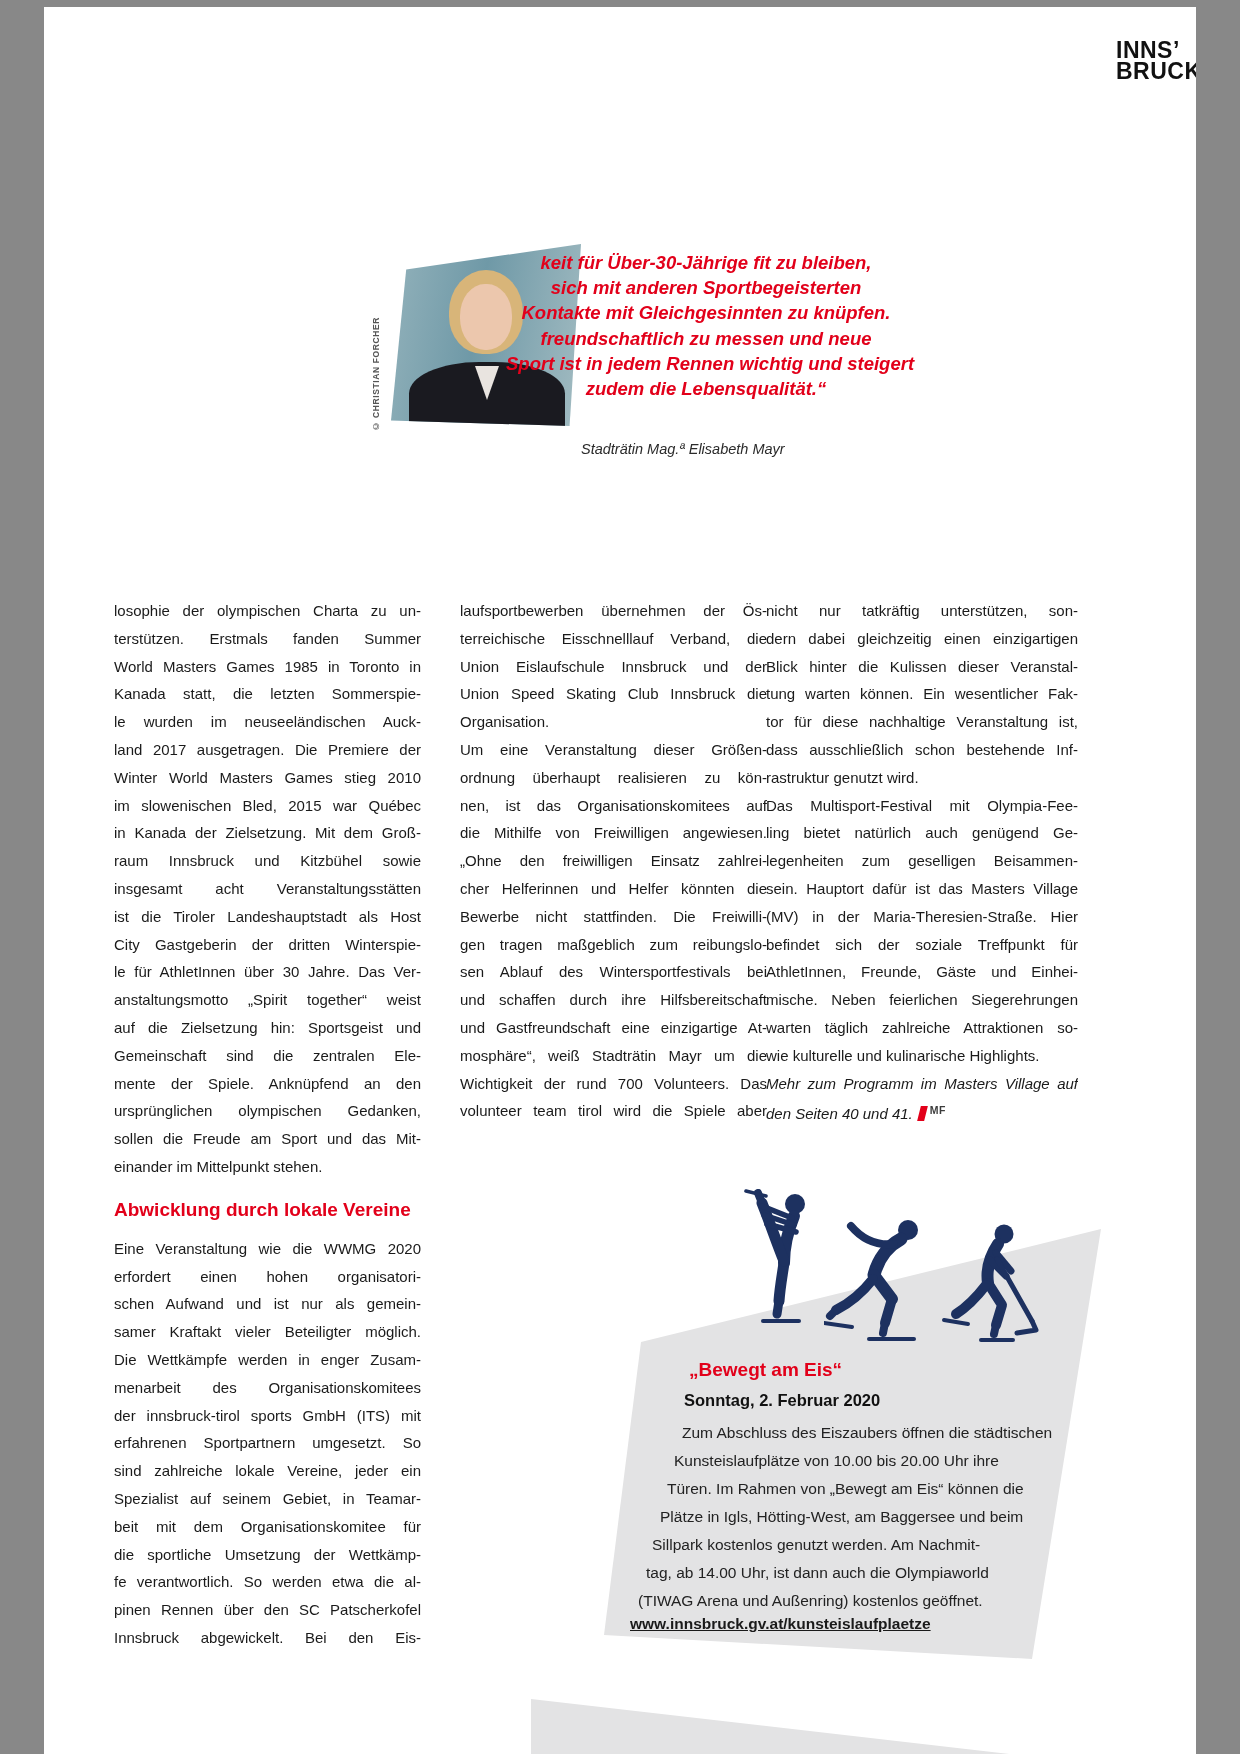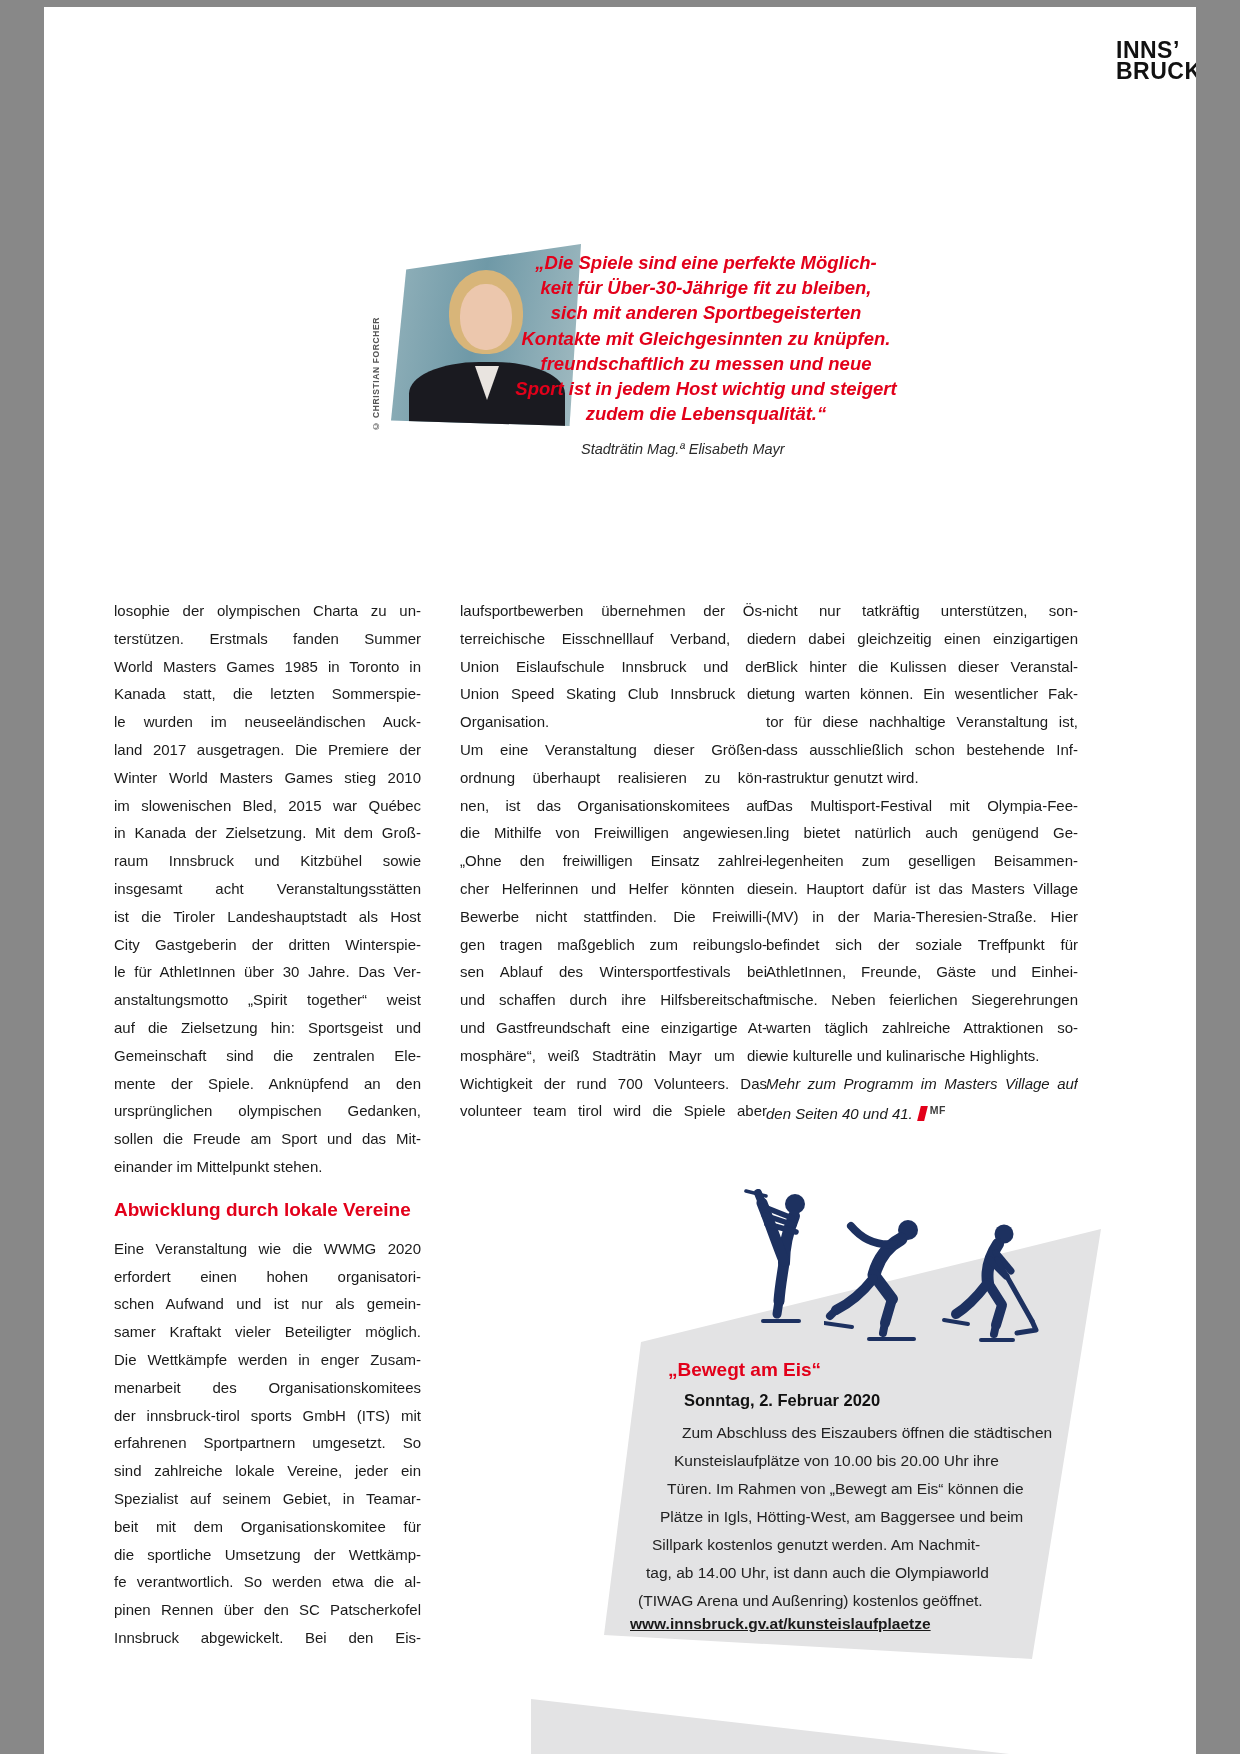--- a/index.html
+++ b/index.html
@@ -36,21 +36,21 @@
   .iline{font-style:italic;}
   .col-heading{color:var(--red);font-weight:700;font-size:19px;line-height:26px;margin:16px 0 12px;}
   .redbar{display:inline-block;width:7px;height:15px;background:var(--red);transform:skewX(-14deg);margin:0 4px 0 6px;vertical-align:-2px;}
   .mfmark{font-size:10.5px;vertical-align:5px;letter-spacing:.5px;color:#3c3c3c;font-weight:600;font-style:normal;}
   
   .box-shape{position:absolute;left:480px;top:1215px;z-index:1;}
   .pictogram{position:absolute;z-index:2;}
   .pict-figure{left:688px;top:1182px;}
   .pict-speed{left:780px;top:1206px;}
   .pict-hockey{left:893px;top:1214px;}
-  .box-title{position:absolute;left:624px;top:1352px;z-index:3;color:var(--red);font-weight:700;font-size:19px;white-space:nowrap;}
+  .box-title{position:absolute;left:645px;top:1352px;z-index:3;color:var(--red);font-weight:700;font-size:19px;white-space:nowrap;}
   .box-date{position:absolute;left:640px;top:1384px;z-index:3;color:#111;font-weight:700;font-size:16.5px;white-space:nowrap;}
   .box-lines{position:absolute;left:575px;top:1412px;z-index:3;font-size:15.5px;color:#222;}
   .box-line{height:28px;line-height:28px;white-space:nowrap;}
   .box-link{display:inline-block;margin-top:0px;font-size:15.5px;color:#1a1a1a;font-weight:600;text-decoration:underline;white-space:nowrap;}
 </style>
 </head>
 <body>
 
 <div class="page">
 
@@ -61,26 +61,25 @@
 
   <div class="photo">
     <div class="hair"></div>
     <div class="face"></div>
     <div class="body"></div>
     <div class="blouse"></div>
   </div>
   <div class="photo-credit">© CHRISTIAN FORCHER</div>
 
   <div class="quote" id="quote">
-      <div class="qline">„Die Spiele sind eine perfekte Möglich-</div>
       <div class="qline">keit für Über-30-Jährige fit zu bleiben,</div>
       <div class="qline">sich mit anderen Sportbegeisterten</div>
       <div class="qline">Kontakte mit Gleichgesinnten zu knüpfen.</div>
       <div class="qline">freundschaftlich zu messen und neue</div>
-      <div class="qline">Sport ist in jedem Host wichtig und steigert</div>
+      <div class="qline">Sport ist in jedem Rennen wichtig und steigert</div>
       <div class="qline">zudem die Lebensqualität.“</div>
     </div>
   <div class="quote-attrib">Stadträtin Mag.ª Elisabeth Mayr</div>
 
   <div class="article-col col-1" id="col0">
       <div class="jline">losophie der olympischen Charta zu un-</div>
       <div class="jline">terstützen. Erstmals fanden Summer</div>
       <div class="jline">World Masters Games 1985 in Toronto in</div>
       <div class="jline">Kanada statt, die letzten Sommerspie-</div>
       <div class="jline">le wurden im neuseeländischen Auck-</div>

